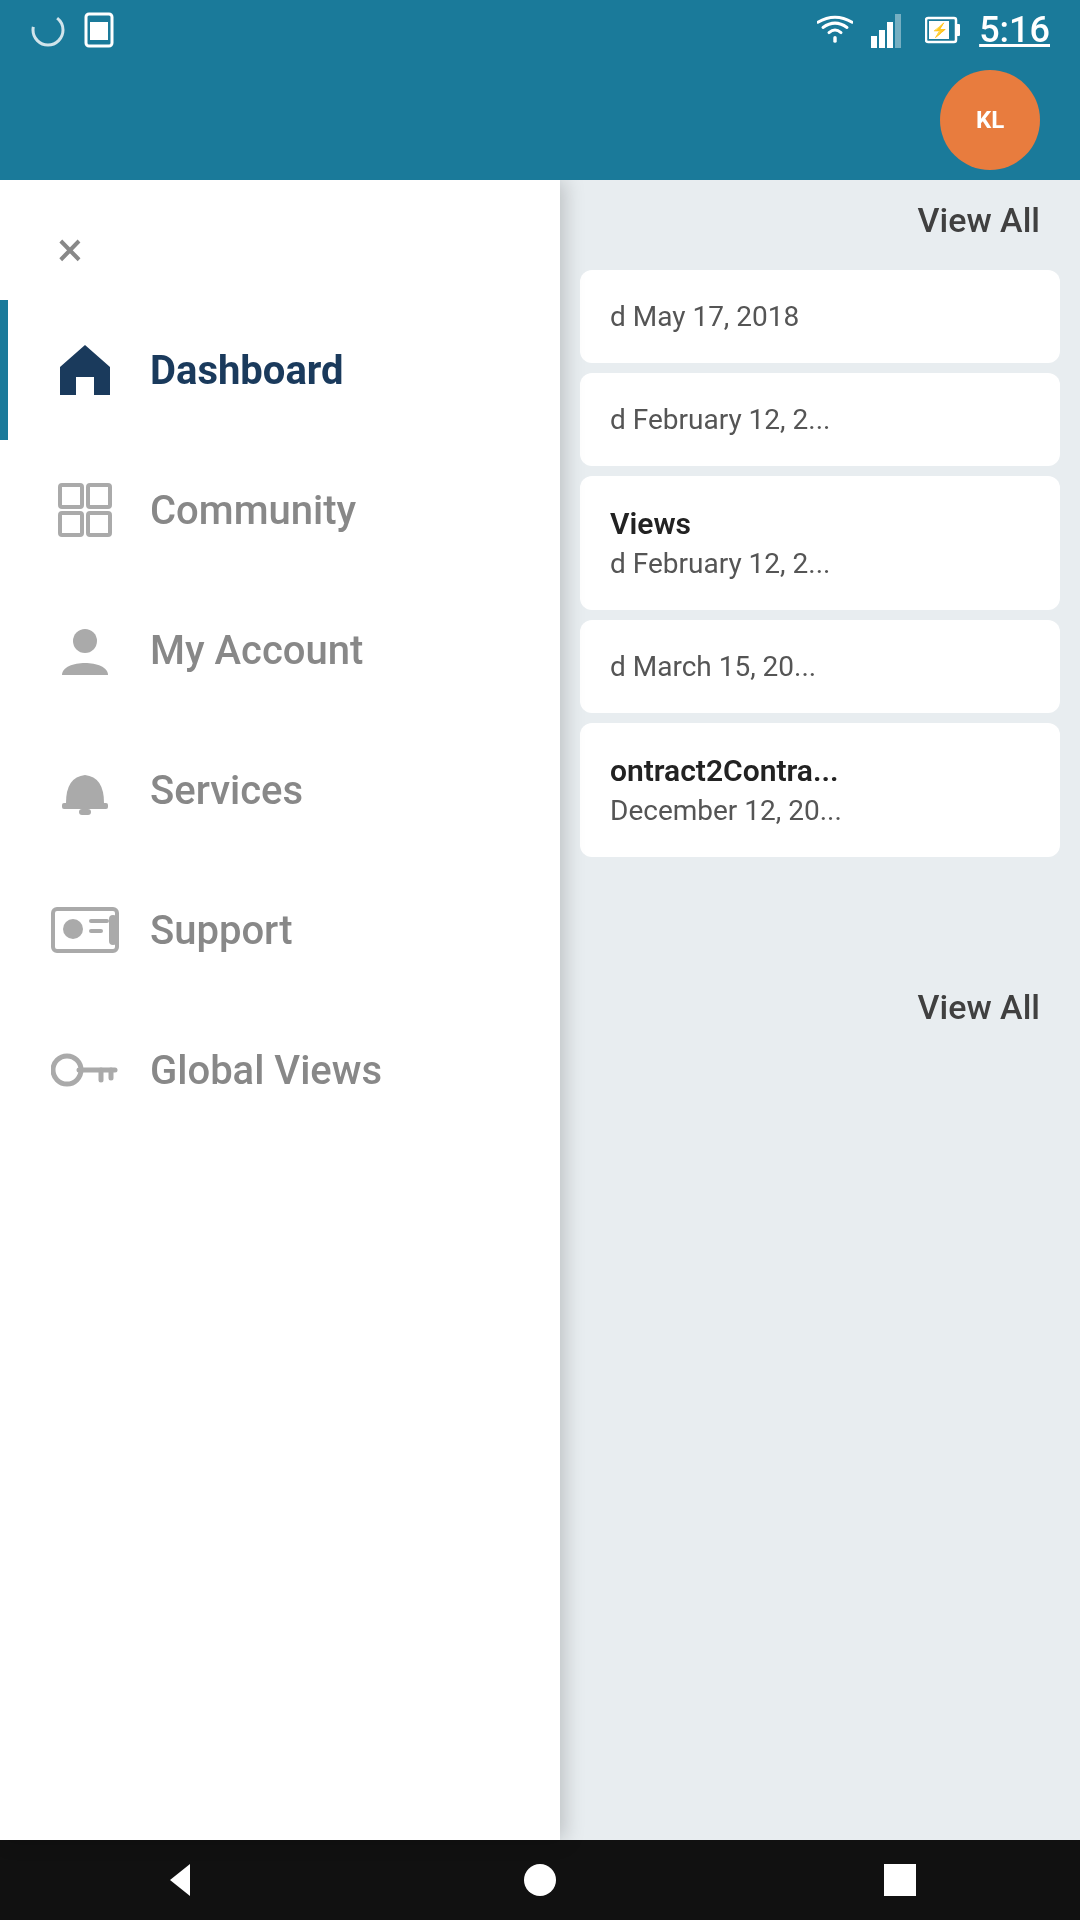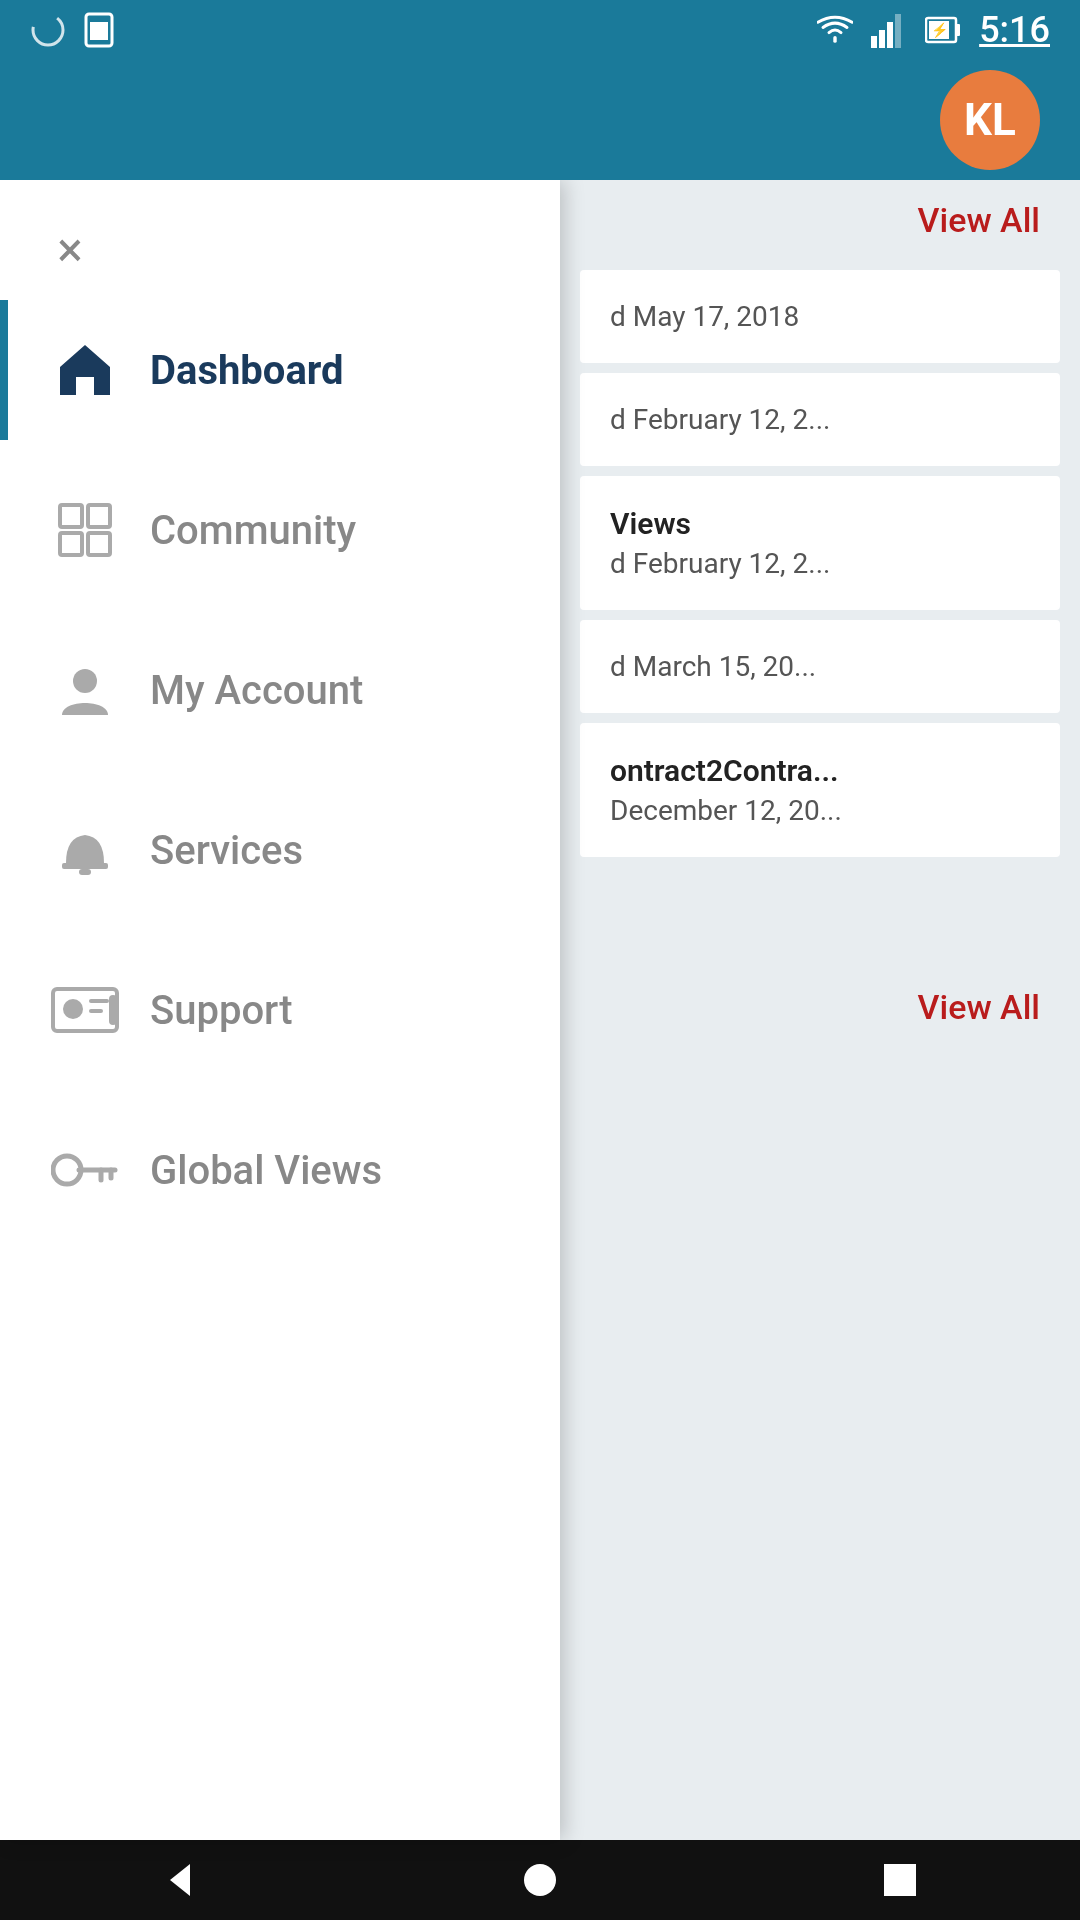--- a/index.html
+++ b/index.html
@@ -69,21 +69,21 @@
 
     .avatar {
       width: 100px;
       height: 100px;
       background: #e87c3e;
       border-radius: 50%;
       display: flex;
       align-items: center;
       justify-content: center;
       color: white;
-      font-size: 44px;
+      font-size: 24px;
       font-weight: bold;
       cursor: pointer;
     }
 
     
     .main-layout {
       display: flex;
       width: 100%;
       height: calc(1920px - 60px - 120px - 80px);
       position: relative;
@@ -117,21 +117,20 @@
     .close-x {
       font-size: 48px;
       color: #888;
       line-height: 1;
     }
 
     .nav-items {
       margin-top: 80px;
       display: flex;
       flex-direction: column;
-      gap: 20px;
     }
 
     .nav-item {
       display: flex;
       align-items: center;
       padding: 35px 50px;
       cursor: pointer;
       position: relative;
     }
 
@@ -184,30 +183,30 @@
     .view-all-bar {
       height: 80px;
       display: flex;
       align-items: center;
       justify-content: flex-end;
       padding: 0 40px;
       background: #e8edf0;
     }
 
     .view-all-link {
-      color: #b91c1c;
+      color: #404040;
       font-size: 34px;
       font-weight: 500;
     }
 
     .content-card {
       background: white;
       margin: 10px 20px;
       padding: 30px;
-      border-radius: 4px;
+      border-radius: 12px;
     }
 
     .card-date {
       color: #555;
       font-size: 28px;
     }
 
     .card-title {
       color: #222;
       font-size: 30px;

